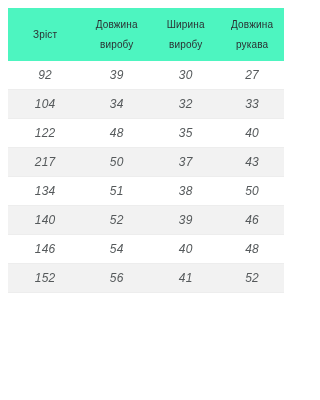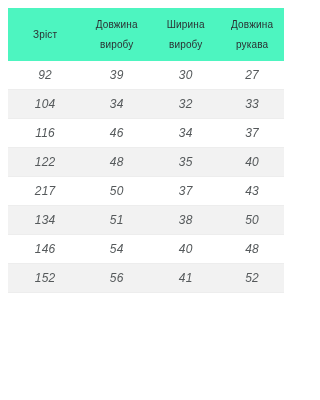--- a/index.html
+++ b/index.html
@@ -97,44 +97,44 @@
         <td>30</td>
         <td>27</td>
       </tr>
       <tr>
         <td>104</td>
         <td>34</td>
         <td>32</td>
         <td>33</td>
       </tr>
       <tr>
-        <td>116</td>
-        <td>46</td>
-        <td>34</td>
-        <td>37</td>
-      </tr>
-      <tr>
         <td>122</td>
         <td>48</td>
         <td>35</td>
         <td>40</td>
       </tr>
       <tr>
         <td>217</td>
         <td>50</td>
         <td>37</td>
         <td>43</td>
       </tr>
       <tr>
         <td>134</td>
         <td>51</td>
         <td>38</td>
         <td>50</td>
       </tr>
       <tr>
+        <td>140</td>
+        <td>52</td>
+        <td>39</td>
+        <td>46</td>
+      </tr>
+      <tr>
         <td>146</td>
         <td>54</td>
         <td>40</td>
         <td>48</td>
       </tr>
       <tr>
         <td>152</td>
         <td>56</td>
         <td>41</td>
         <td>52</td>

